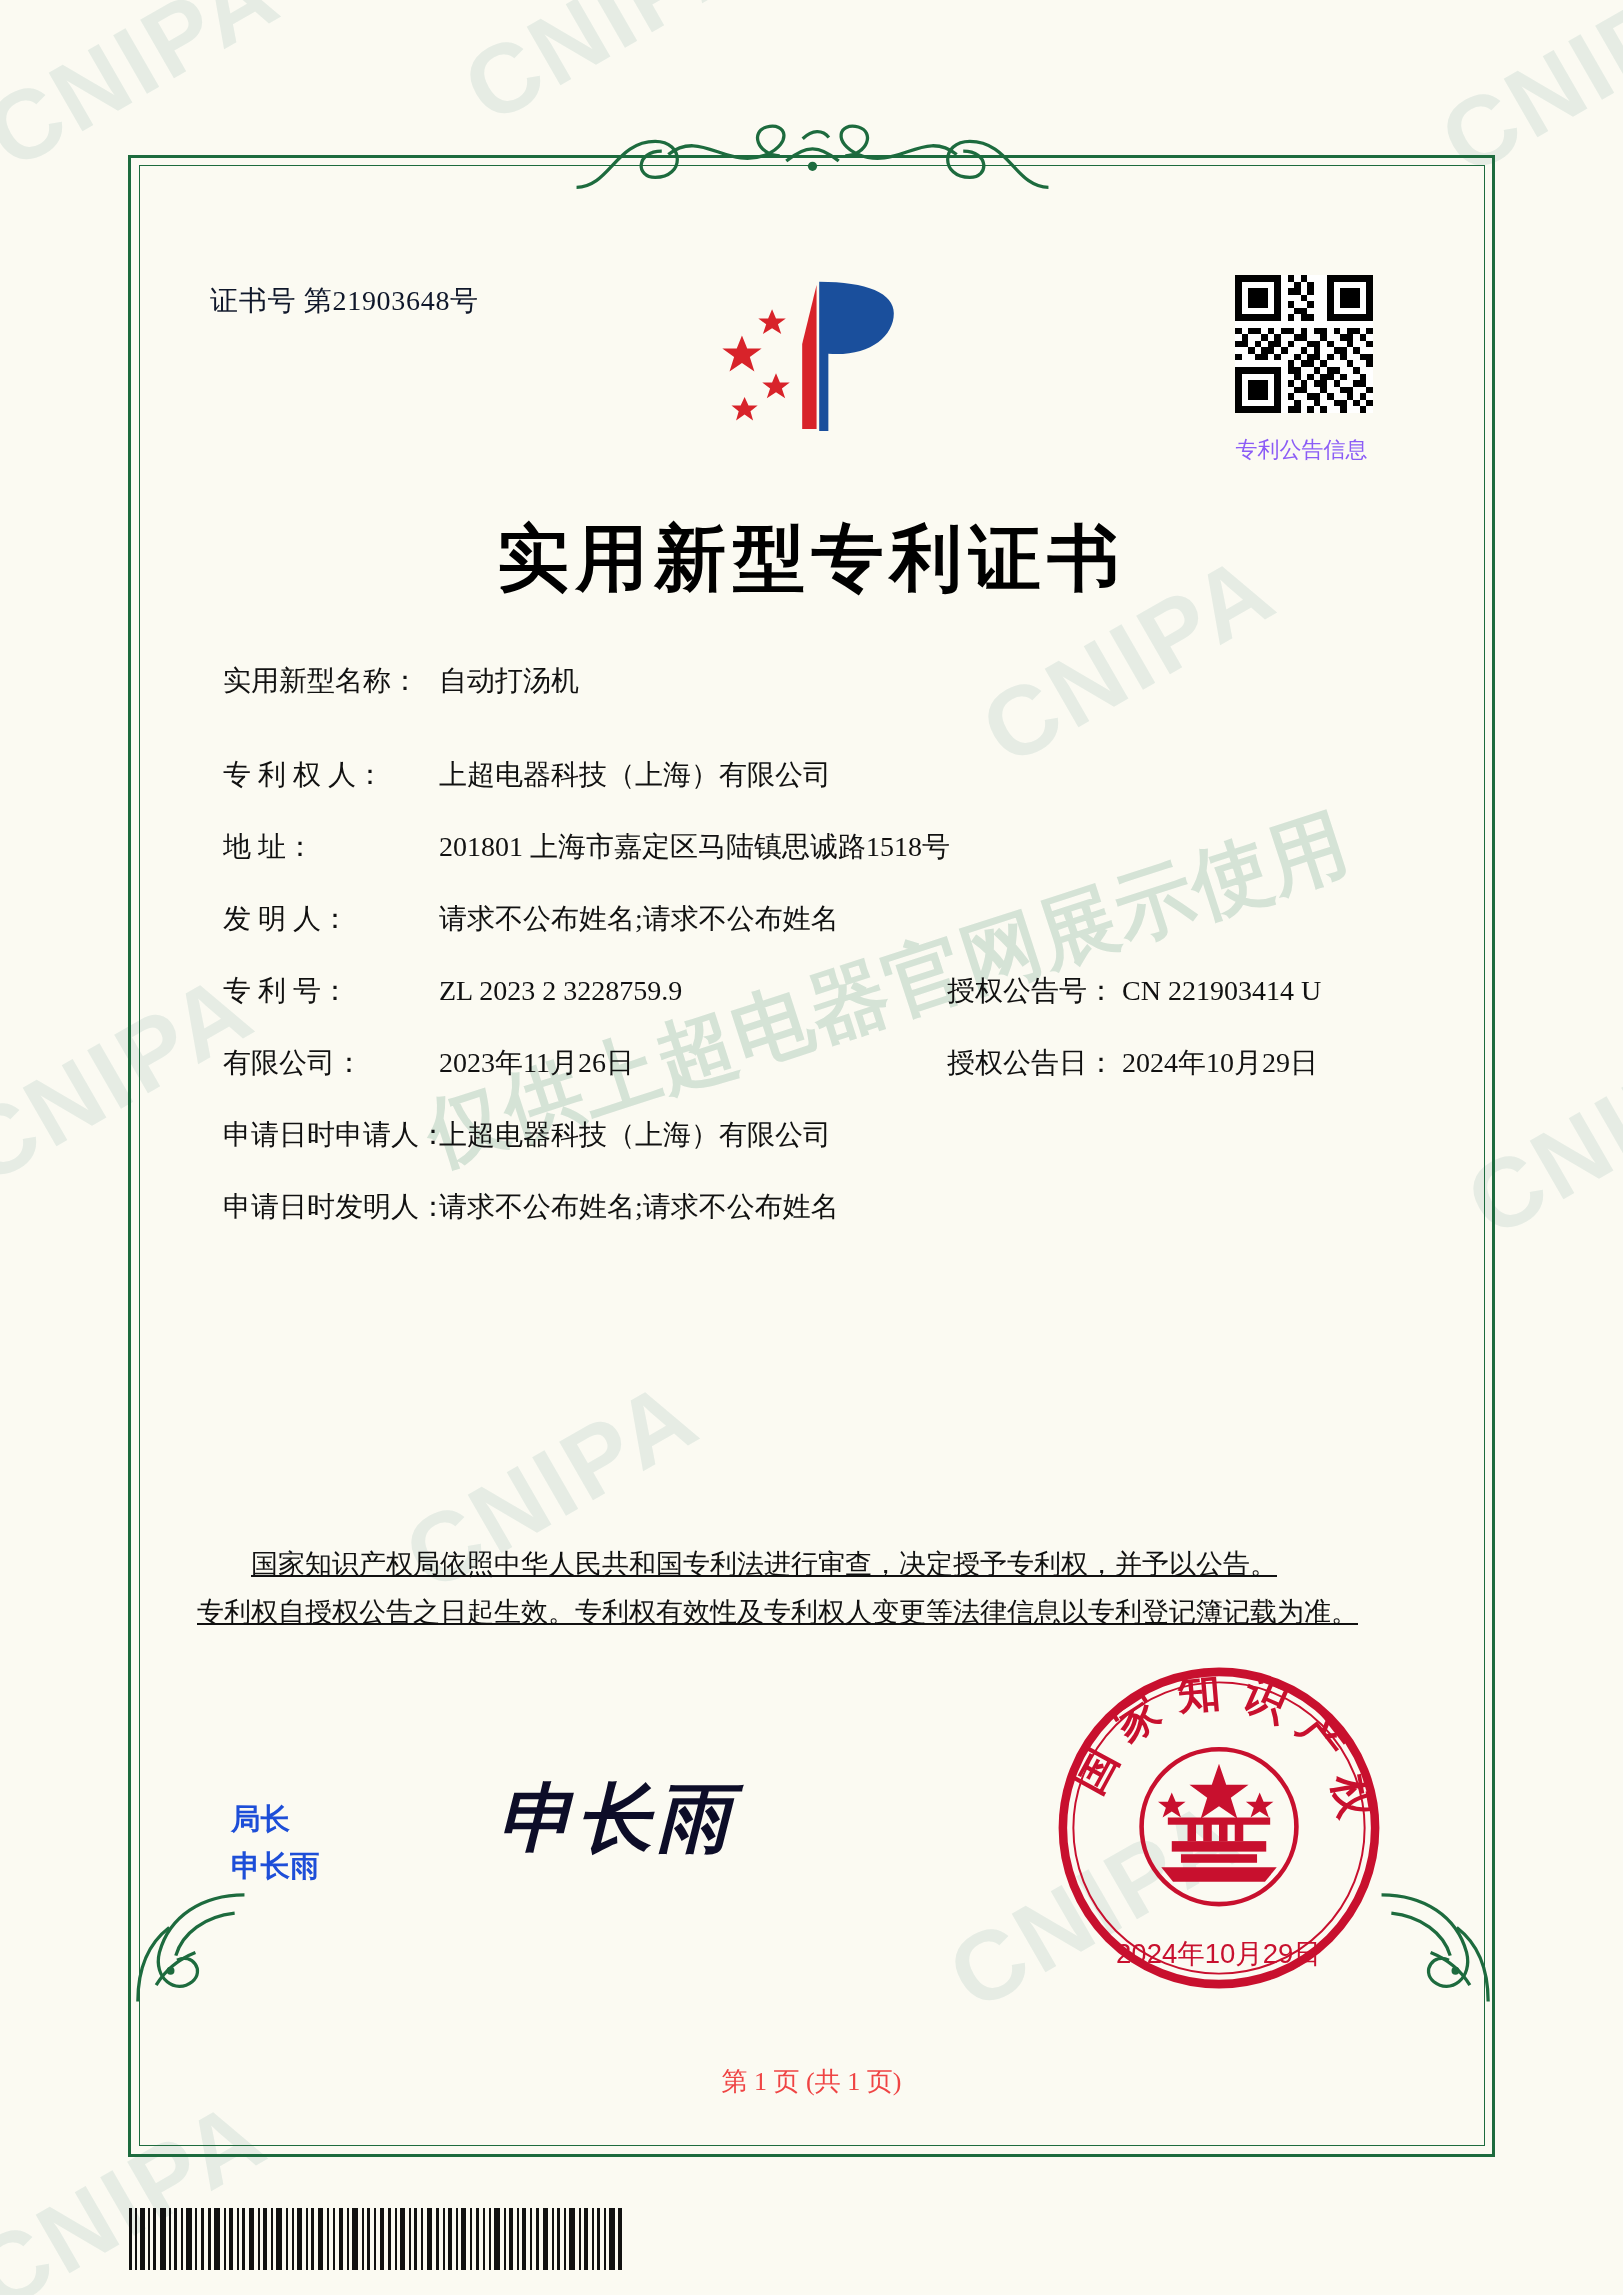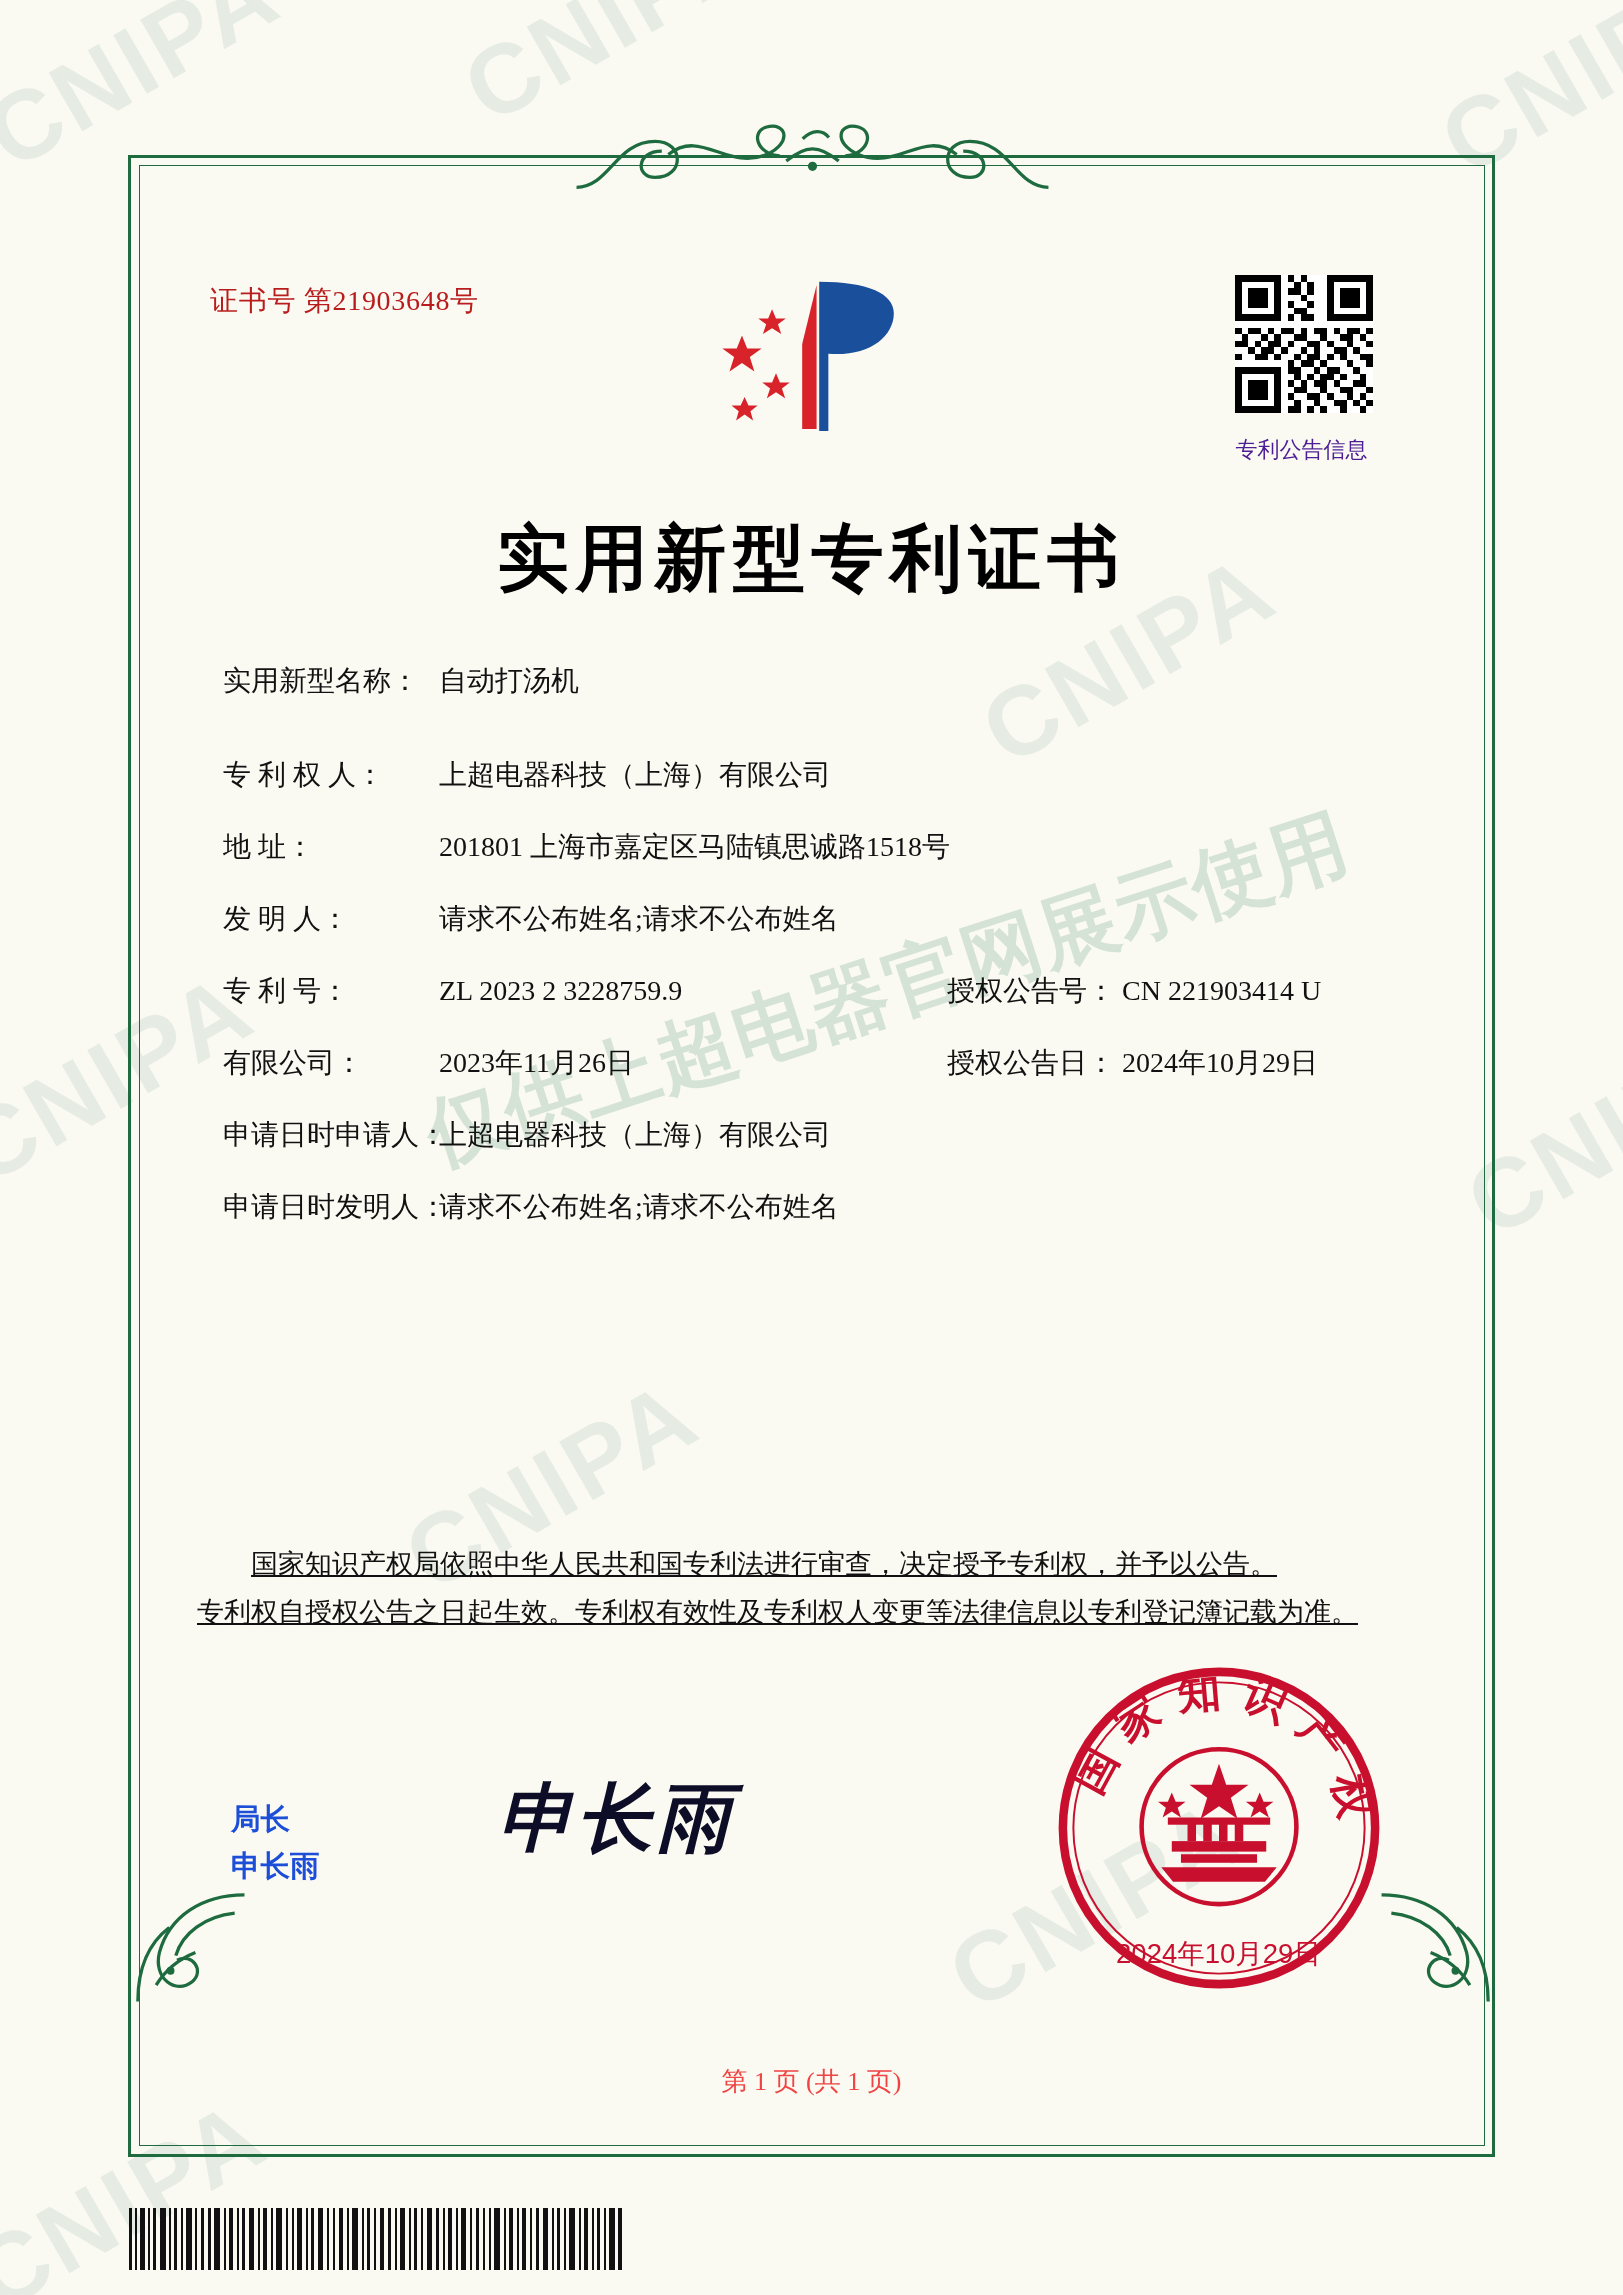--- a/index.html
+++ b/index.html
@@ -86,21 +86,21 @@
   .orn-corner { width: 121px; height: 121px; }
   .orn-bl { left: 130px; top: 1887px; }
   .orn-br { left: 1375px; top: 1887px; }
 
   
   .cert-no {
     position: absolute;
     left: 210px;
     top: 282px;
     font-size: 28px;
-    color: #b91c1c;
+    color: #0f172a;
     letter-spacing: 0.7px;
   }
   .logo {
     position: absolute;
     left: 704px;
     top: 275px;
     width: 216px;
     height: 164px;
   }
   .qr-box {
@@ -112,21 +112,21 @@
     background: #ffffff;
   }
   .qr-box svg { display: block; }
   .qr-caption {
     position: absolute;
     left: 1200px;
     top: 435px;
     width: 203px;
     text-align: center;
     font-size: 22px;
-    color: #4c1d95;
+    color: #8b5cf6;
   }
 
   .main-title {
     position: absolute;
     left: 0;
     top: 475px;
     width: 1623px;
     text-align: center;
     font-size: 72px;
     font-weight: bold;

